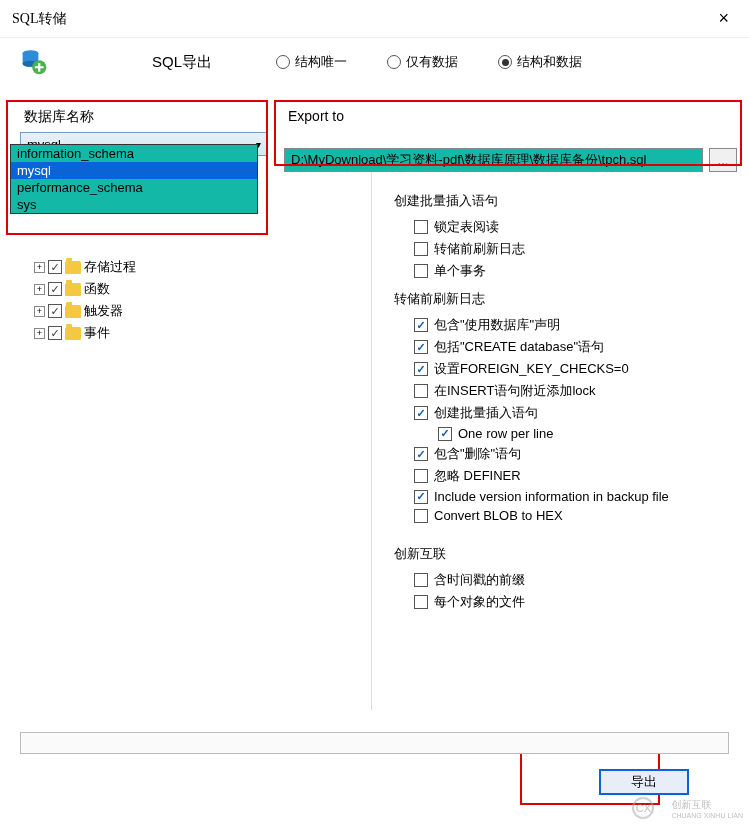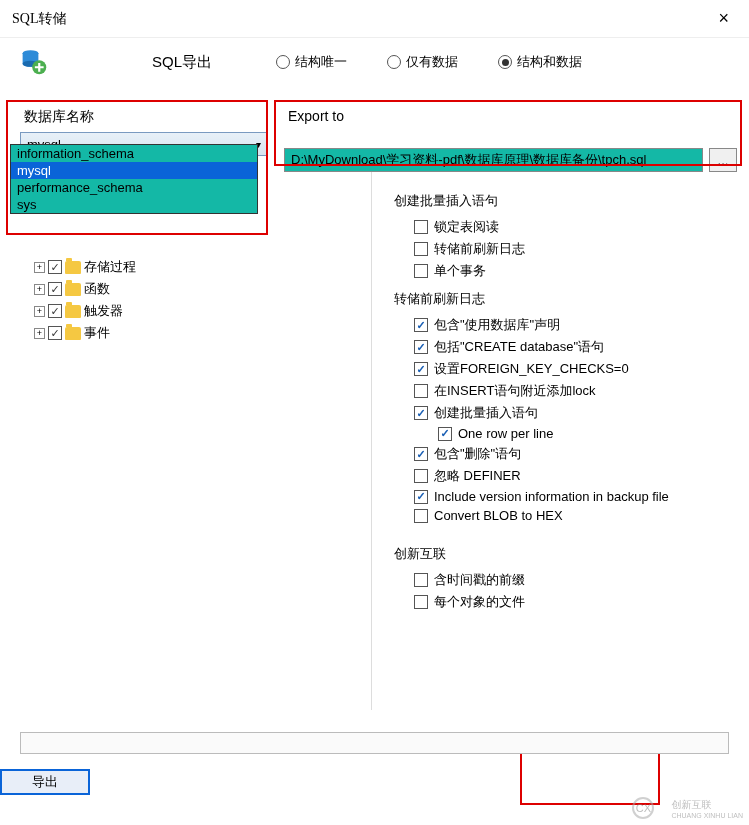--- a/index.html
+++ b/index.html
@@ -40,21 +40,21 @@
 .export-input { flex: 1; height: 24px; border: 1px solid #888; padding: 0 6px; font-size: 13px; background: #14b8a6; }
 .browse-btn { width: 28px; height: 24px; border: 1px solid #888; background: #f0f0f0; cursor: pointer; font-size: 13px; }
 .options-area { margin-top: 20px; padding-left: 110px; }
 .group-label { margin: 8px 0 6px 0; }
 .check-row { display: flex; align-items: center; gap: 6px; padding: 2px 0 2px 20px; }
 .check-row.indent { padding-left: 44px; text-align: right; }
 .check-box { width: 14px; height: 14px; border: 1px solid #555; display: flex; align-items: center; justify-content: center; cursor: pointer; flex-shrink: 0; }
 .check-box.checked::after { content: '✓'; font-size: 11px; color: #1a5fb4; font-weight: bold; }
 .bottom-bar { position: absolute; bottom: 0; left: 0; right: 0; }
 .progress-bar { height: 22px; border: 1px solid #bbb; margin: 0 20px 15px 20px; background: #fafafa; }
-.btn-row { display: flex; gap: 20px; padding: 0 40px 30px 0; }
+.btn-row { display: flex; justify-content: flex-end; gap: 20px; padding: 0 60px 30px 0; }
 .export-btn { width: 90px; height: 26px; border: 2px solid #0a64d8; background: #e8eef8; cursor: pointer; font-size: 13px; }
 .watermark { position: absolute; right: 6px; bottom: 6px; opacity: 0.55; font-size: 10px; color: #888; display: flex; align-items: center; gap: 17px; }
 .watermark-icon { width: 22px; height: 22px; border: 2px solid #aaa; border-radius: 50%; display: flex; align-items: center; justify-content: center; font-size: 11px; }
 .divider-v { position: absolute; left: 371px; top: 170px; width: 1px; height: 540px; background: #ddd; }
 </style>
 </head>
 <body>
 
 <div class="titlebar">
   <span class="titlebar-title">SQL转储</span>

